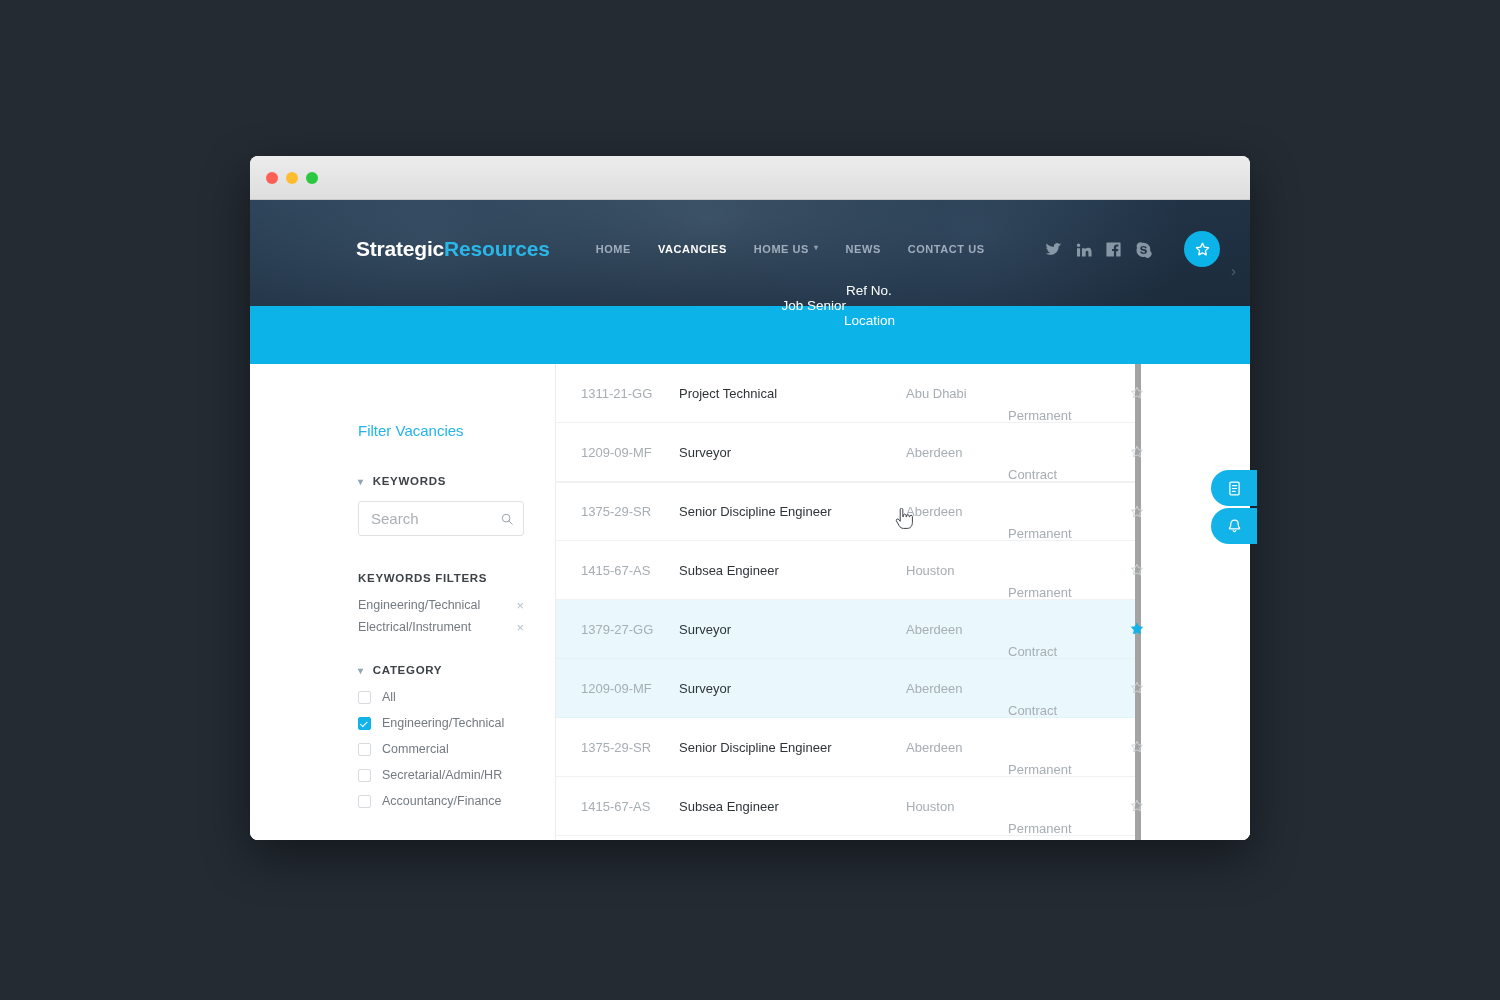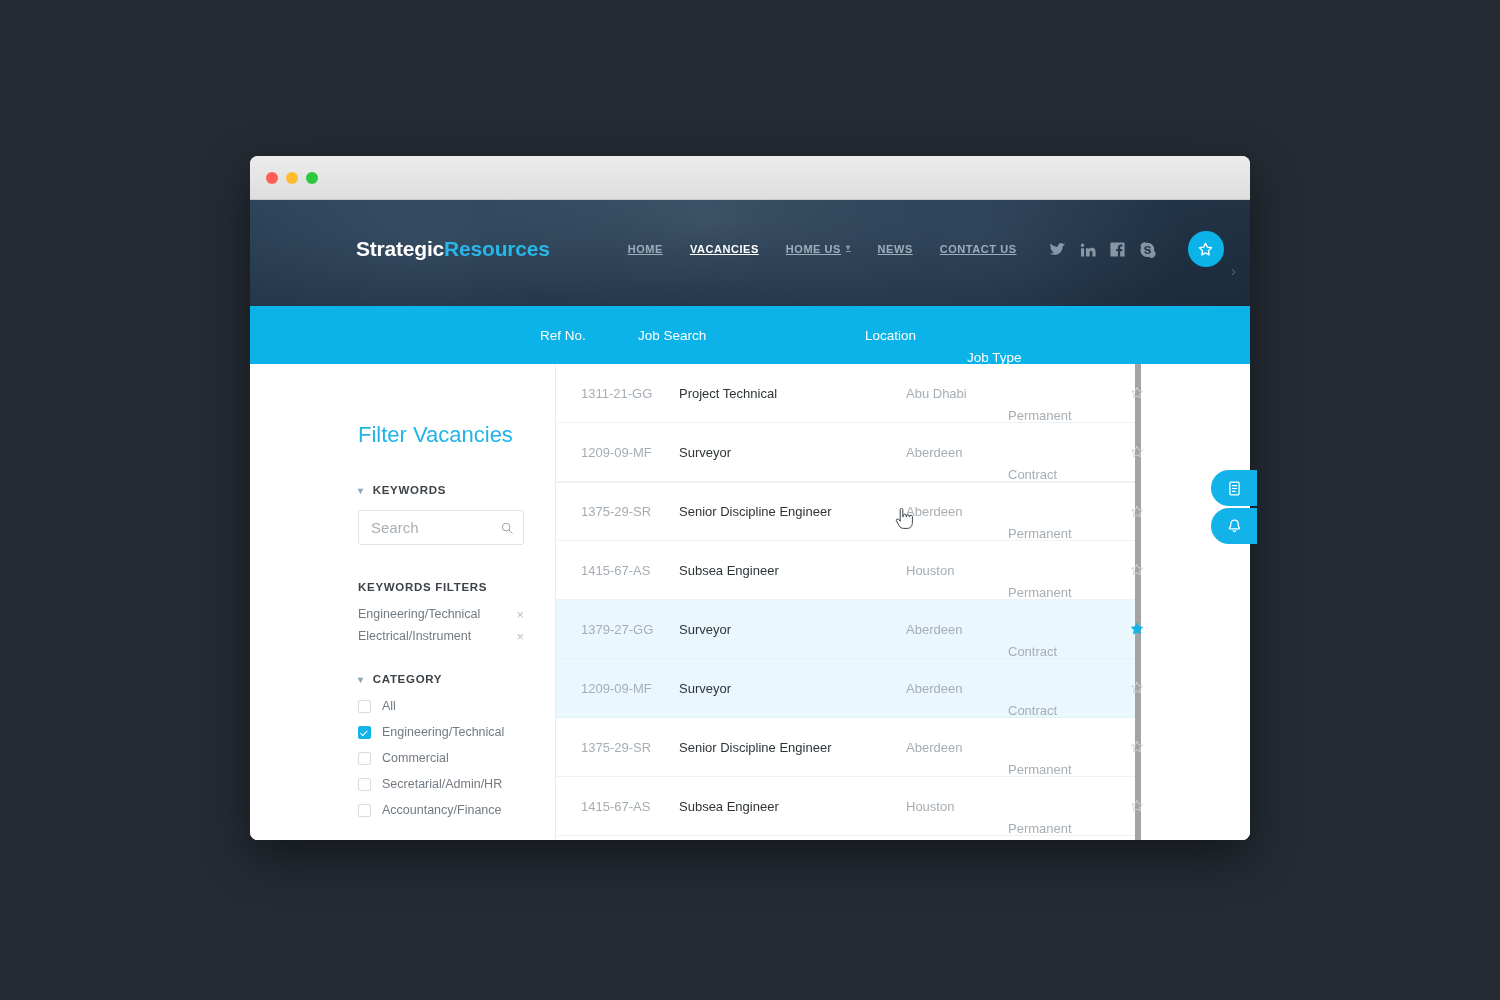--- a/index.html
+++ b/index.html
@@ -49,35 +49,34 @@
     content:"";
     position:absolute; inset:0;
     background: linear-gradient(180deg, rgba(30,52,74,.30), rgba(26,42,60,.52));
     pointer-events:none;
   }
   #header-inner {
     position: relative; z-index: 2;
     height: 100%;
     display: flex; align-items: center;
     padding: 0 30px 8px 106px;
-    gap: 32px;
   }
   #brand {
     font-size: 21px; font-weight: bold; letter-spacing: -.2px;
     white-space: nowrap;
   }
   #brand .brand-a { color: #ffffff; }
   #brand .brand-b { color: #29b6e8; }
 
   #main-nav { display: flex; align-items: center; margin-left: 46px; gap: 27px; }
   .nav-item {
     font-size: 11px; font-weight: bold; letter-spacing: .55px;
     color: rgba(190,203,215,.78);
     white-space: nowrap; cursor: pointer;
-    display: flex; align-items: flex-start; gap: 5px; text-decoration: underline;
+    display: flex; align-items: flex-start; gap: 5px;
   }
   .nav-item.active { color: #ffffff; }
   .nav-caret { font-size: 8px; opacity: .85; }
 
   #social { display: flex; align-items: center; gap: 13px; margin-left: auto; }
   .social-icon { width: 17px; height: 17px; opacity: .62; cursor: pointer; display:block; }
   .social-icon svg { width: 100%; height: 100%; fill: #c5d2dd; display:block; }
   #star-button {
     width: 36px; height: 36px; border-radius: 50%;
     background: #0bb3e8;
@@ -95,21 +94,21 @@
 
   
   #table-header-bar {
     height: 58px;
     background: #0bb3e8;
     display: flex; align-items: center;
     position: relative;
   }
   #table-header-bar .cols {
     position: absolute; left: 290px; right: 0;
-    display: flex; align-items: center;
+    display: flex; align-items: center; flex-direction: column;
   }
   .th {
     color: #ffffff; font-size: 13.5px; font-weight: normal;
   }
   .col-ref   { width: 98px; flex: none; }
   .col-title { width: 227px; flex: none; }
   .col-loc   { width: 102px; flex: none; }
   .col-type  { width: 102px; flex: none; margin-top: 44px; }
   .col-star  { width: 54px; flex: none; text-align: center; }
 
@@ -117,21 +116,21 @@
   #page-body { display: flex; height: 476px; background: #ffffff; }
 
   
   #sidebar {
     width: 306px; flex: none;
     background: #ffffff;
     border-right: 1px solid #eaeced;
     padding: 58px 0 0 108px;
   }
   #filter-title {
-    color: #22b4e8; font-size: 22px; font-weight: normal;
+    color: #22b4e8; font-size: 15px; font-weight: normal;
     margin-bottom: 36px;
   }
   .section-head {
     display: flex; align-items: center; gap: 9px;
     font-size: 11.5px; font-weight: bold; letter-spacing: .7px;
     color: #3c4247; margin-bottom: 14px; cursor: pointer;
   }
   .section-head .chev { color: #8fa6b5; font-size: 10px; }
   .section-head.no-chev { padding-left: 0; cursor: default; }
 
@@ -298,21 +297,21 @@
             </svg>
         </div>
       </div>
     </div>
     <div id="hero-next">›</div>
   </div>
 
   <div id="table-header-bar">
     <div class="cols">
       <div class="th col-ref">Ref No.</div>
-      <div class="th col-title">Job Search</div>
+      <div class="th col-title">Job Senior</div>
       <div class="th col-loc">Location</div>
       <div class="th col-type">Job Type</div>
       <div class="th col-star"></div>
     </div>
   </div>
 
   <div id="page-body">
 
     <aside id="sidebar">
       <div id="filter-title">Filter Vacancies</div>

